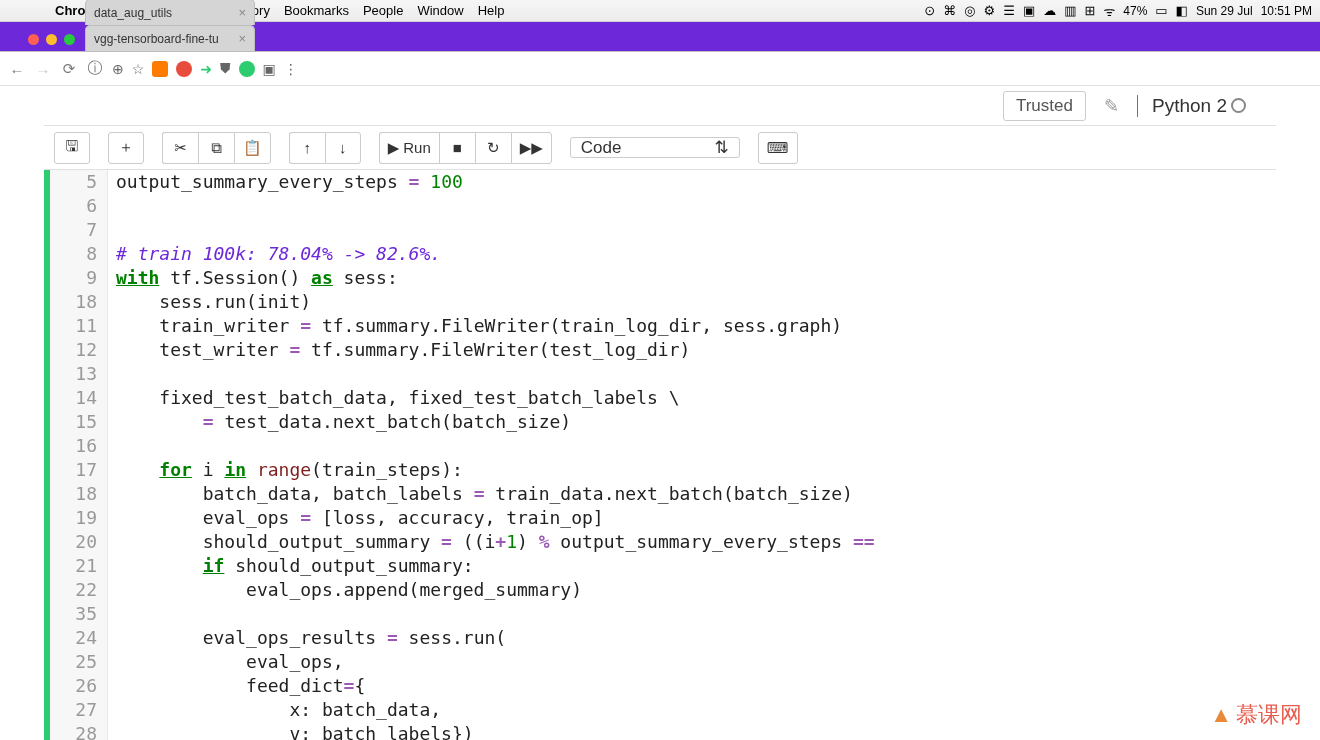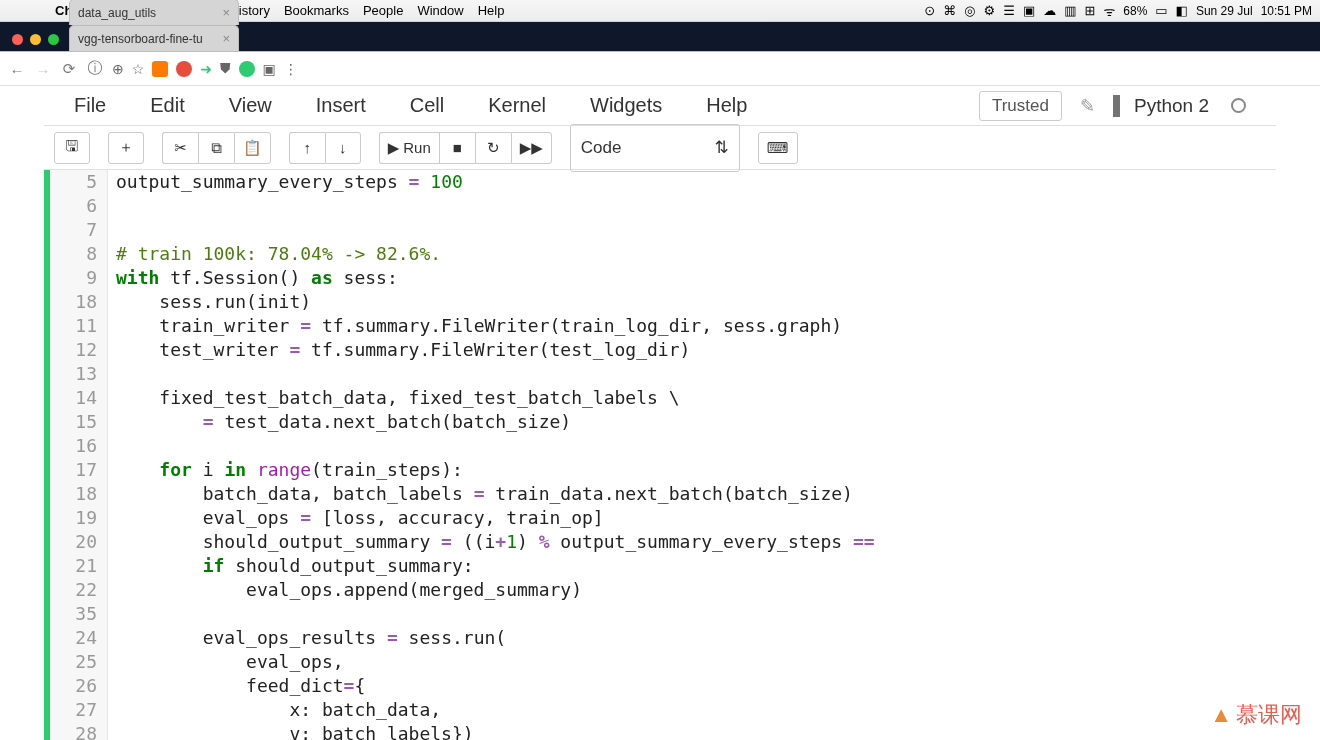--- a/index.html
+++ b/index.html
@@ -7,21 +7,21 @@
 
 
 .menubar { height: 22px; background: linear-gradient(#f6f6f6,#ececec); display: flex; align-items: center; font-size: 13px; padding: 0 8px; border-bottom: 1px solid #d0d0d0; }
 .menubar .apple { margin-right: 10px; font-size: 14px; }
 .menubar .appname { font-weight: 700; margin-right: 12px; margin-left: 37px; }
 .menubar .mitem { margin-right: 14px; }
 .menubar .right { margin-left: auto; display: flex; align-items: center; gap: 8px; font-size: 12px; }
 .menubar .right .ic { font-size: 13px; }
 
 
-.chrome-tabs { height: 30px; background: #0f172a; display: flex; align-items: flex-end; padding-left: 8px; border-bottom: 1px solid #bdbdbd; }
+.chrome-tabs { height: 30px; background: #6d28d9; display: flex; align-items: flex-end; padding-left: 24px; border-bottom: 1px solid #bdbdbd; }
 .traffic { display: flex; gap: 7px; align-items: center; padding: 0 10px 6px 4px; }
 .dot { width: 11px; height: 11px; border-radius: 50%; }
 .dot.r { background:#ff5f57;} .dot.y{background:#ffbd2e;} .dot.g{background:#28c940;}
 .tab { background:#f2f2f2; border:1px solid #bdbdbd; border-bottom:none; border-radius:5px 5px 0 0; height:26px; min-width:170px; max-width:190px; display:flex; align-items:center; padding:0 8px; margin-right:4px; font-size:12px; color:#333; position:relative; }
 .tab.inactive { background:#d5d5d5; }
 .tab .tlabel { white-space:nowrap; overflow:hidden; text-overflow:ellipsis; flex:1; }
 .tab .tclose { color:#888; font-size:13px; margin-left:6px; }
 
 .addrbar { height:34px; background:#fff; border-bottom:1px solid #e0e0e0; display:flex; align-items:center; padding:0 8px; gap:8px; }
 .addrbar .navic { color:#7a7a7a; font-size:15px; width:18px; text-align:center; }
@@ -29,44 +29,44 @@
 .addrbar .righticons { display:flex; gap:8px; align-items:center; }
 .addrbar .righticons .ic { font-size:14px; color:#666; }
 .addrbar .sq { width:16px; height:16px; border-radius:3px; display:inline-block; }
 
 
 .jup-menubar { height:40px; border-bottom:1px solid #e0e0e0; display:flex; align-items:center; padding:0 30px; background:#fff; margin: 0 44px;}
 .jup-menubar .jmi { font-size:20px; color:#333; margin-right:44px; }
 .jup-menubar .right { margin-left:auto; display:flex; align-items:center; gap:18px; }
 .trusted { border:1px solid #ccc; border-radius:3px; padding:4px 12px; font-size:17px; color:#555; }
 .pencil { color:#999; font-size:18px; }
-.kernel { font-size:19px; color:#333; border-left:7px solid #737373; padding-left:14px; display:flex; align-items:center; gap:22px;}
+.kernel { font-size:19px; color:#333; border-left:1px solid #737373; padding-left:14px; display:flex; align-items:center; gap:4px;}
 .kernel .circ { width:15px; height:15px; border:2px solid #888; border-radius:50%; display:inline-block;}
 
 
 .jup-toolbar { height:44px; border-bottom:1px solid #e0e0e0; display:flex; align-items:center; padding:0 10px; gap:6px; background:#fff; margin:0 44px;}
 .tbtn { border:1px solid #ccc; background:#fff; border-radius:3px; height:32px; min-width:36px; display:flex; align-items:center; justify-content:center; font-size:15px; color:#333; padding:0 8px; }
 .tgroup { display:flex; }
 .tgroup .tbtn { border-radius:0; border-right:none;}
 .tgroup .tbtn:first-child{border-radius:3px 0 0 3px;}
 .tgroup .tbtn:last-child{border-radius:0 3px 3px 0; border-right:1px solid #ccc;}
 .tbtn.run { font-weight:400; gap:4px; }
-.cellselect { border:1px solid #ccc; height:48px; width:170px; border-radius:3px; padding:0 10px; font-size:17px; display:flex; align-items:center; justify-content:space-between; color:#333;}
+.cellselect { border:1px solid #ccc; height:21px; width:170px; border-radius:3px; padding:0 10px; font-size:17px; display:flex; align-items:center; justify-content:space-between; color:#333;}
 .spacer6{width:6px;}
 
 
 .notebook { padding:0 44px; }
 .cellwrap { border-left: 6px solid #2ecc71; display:flex; background:#fff; }
 .gutter { background:#f7f7f7; color:#999; text-align:right; font-family: "Menlo","Monaco",monospace; font-size:18px; padding:0 10px 0 0; width:58px; border-right:1px solid #e6e6e6; line-height:24px; user-select:none;}
 .code { font-family:"Menlo","Monaco",monospace; font-size:18px; line-height:24px; padding:0 8px; white-space:pre; color:#222; flex:1; position:relative; overflow:hidden;}
-.kw { color:#008000; font-weight:700; }
+.kw { color:#008000; font-weight:700;text-decoration:underline; }
 .num { color:#008000; }
 .op { color:#9b59b6; font-weight:700;}
-.cm { color:#4d7c0f; }
-.bi { color:#a21caf; }
+.cm { color:#6d28d9; font-style:italic; }
+.bi { color:#7f1d1d; }
 
 .watermark { position:absolute; right:18px; bottom:10px; color:#e74c3c; font-size:22px; font-weight:500; display:flex; align-items:center; gap:4px; opacity:.9;}
 .watermark .flame{ font-size:22px; color:#e67e22;}
 </style>
 </head>
 <body>
 
 <div class="menubar">
   <span class="apple"></span>
   <span class="appname">Chrome</span>
@@ -75,21 +75,21 @@
     <span class="ic">⊙</span>
     <span class="ic">⌘</span>
     <span class="ic">◎</span>
     <span class="ic">⚙</span>
     <span class="ic">☰</span>
     <span class="ic">▣</span>
     <span class="ic">☁</span>
     <span class="ic">▥</span>
     <span class="ic">⊞</span>
     <span class="ic">ᯤ</span>
-    <span>68%</span>
+    <span>47%</span>
     <span class="ic">▭</span>
     <span class="ic">◧</span>
     <span>Sun 29 Jul</span>
     <span>10:51 PM</span>
   </div>
 </div>
 
 <div class="chrome-tabs">
   <div class="traffic">
     <span class="dot r"></span>
@@ -120,21 +120,20 @@
     <span class="sq" style="background:#e74c3c;border-radius:50%"></span>
     <span class="ic" style="color:#2ecc71">➜</span>
     <span class="ic">⛊</span>
     <span class="sq" style="background:#2ecc71;border-radius:50%"></span>
     <span class="ic">▣</span>
     <span class="ic">⋮</span>
   </div>
 </div>
 
 <div class="jup-menubar">
-  <span id="jupmenu"><span class="jmi">File</span><span class="jmi">Edit</span><span class="jmi">View</span><span class="jmi">Insert</span><span class="jmi">Cell</span><span class="jmi">Kernel</span><span class="jmi">Widgets</span><span class="jmi">Help</span></span>
   <div class="right">
     <span class="trusted">Trusted</span>
     <span class="pencil">✎</span>
     <span class="kernel">
       <span>Python 2</span>
       <span class="circ"></span>
     </span>
   </div>
 </div>
 

